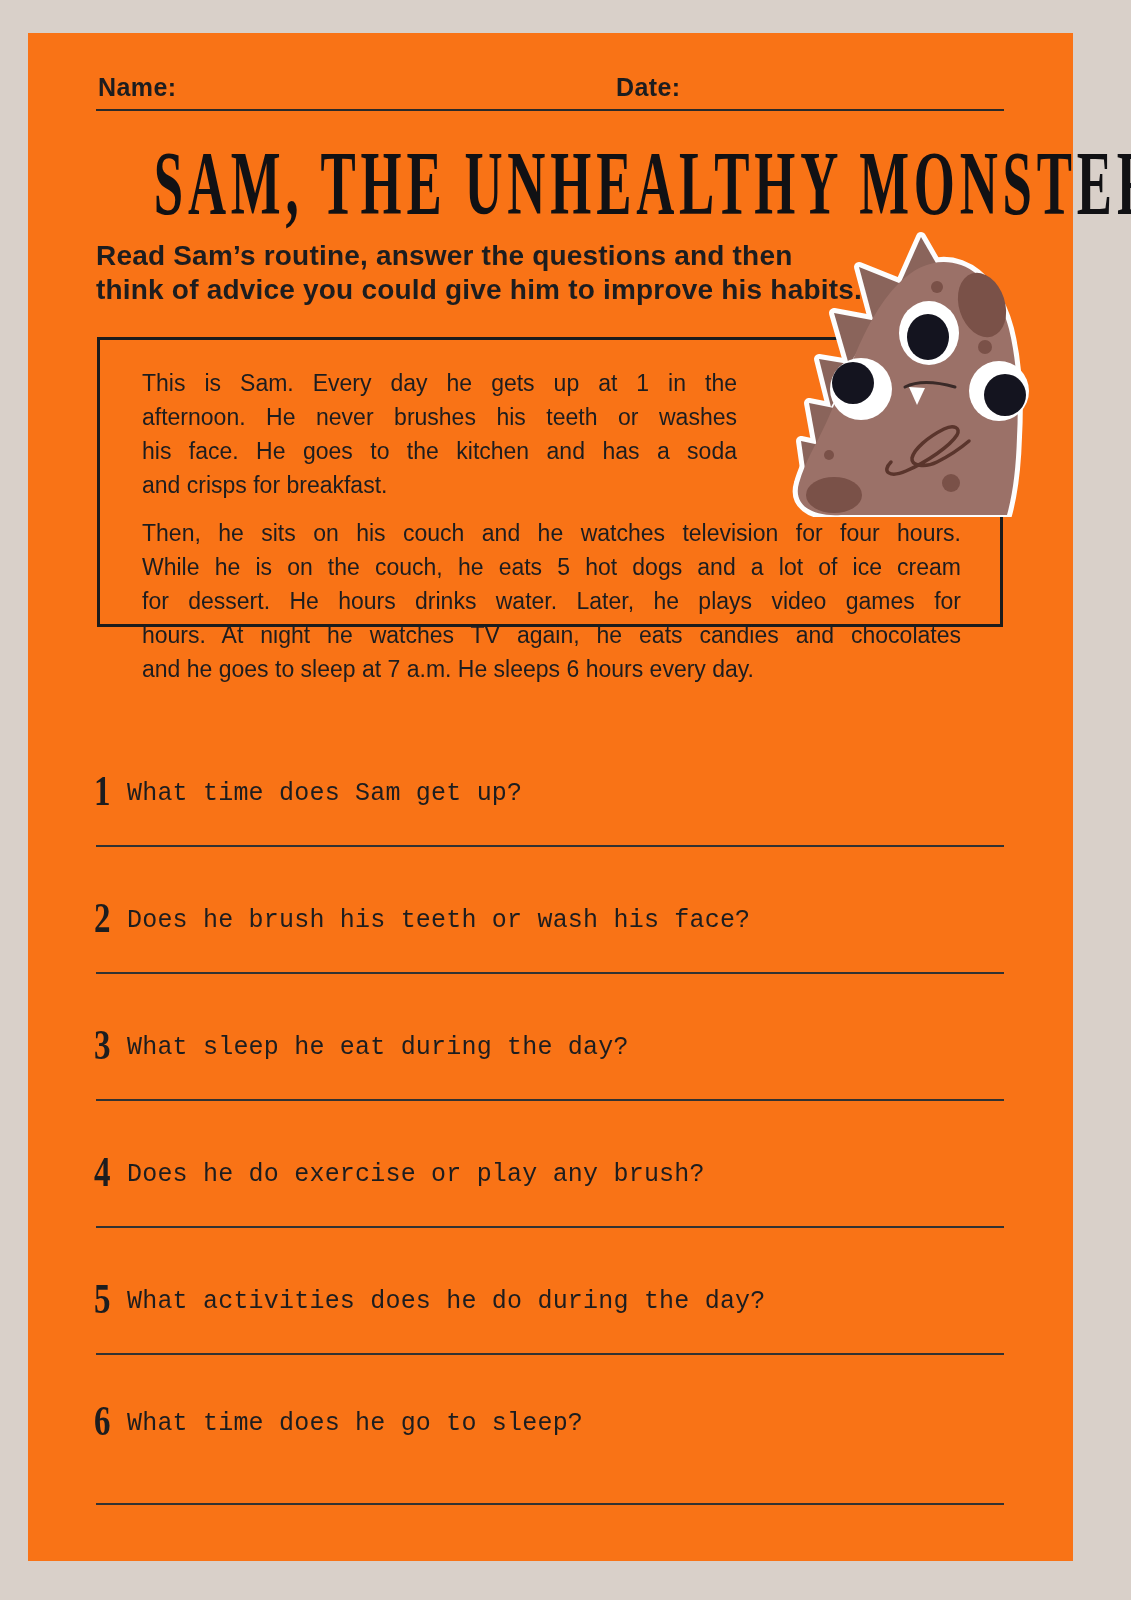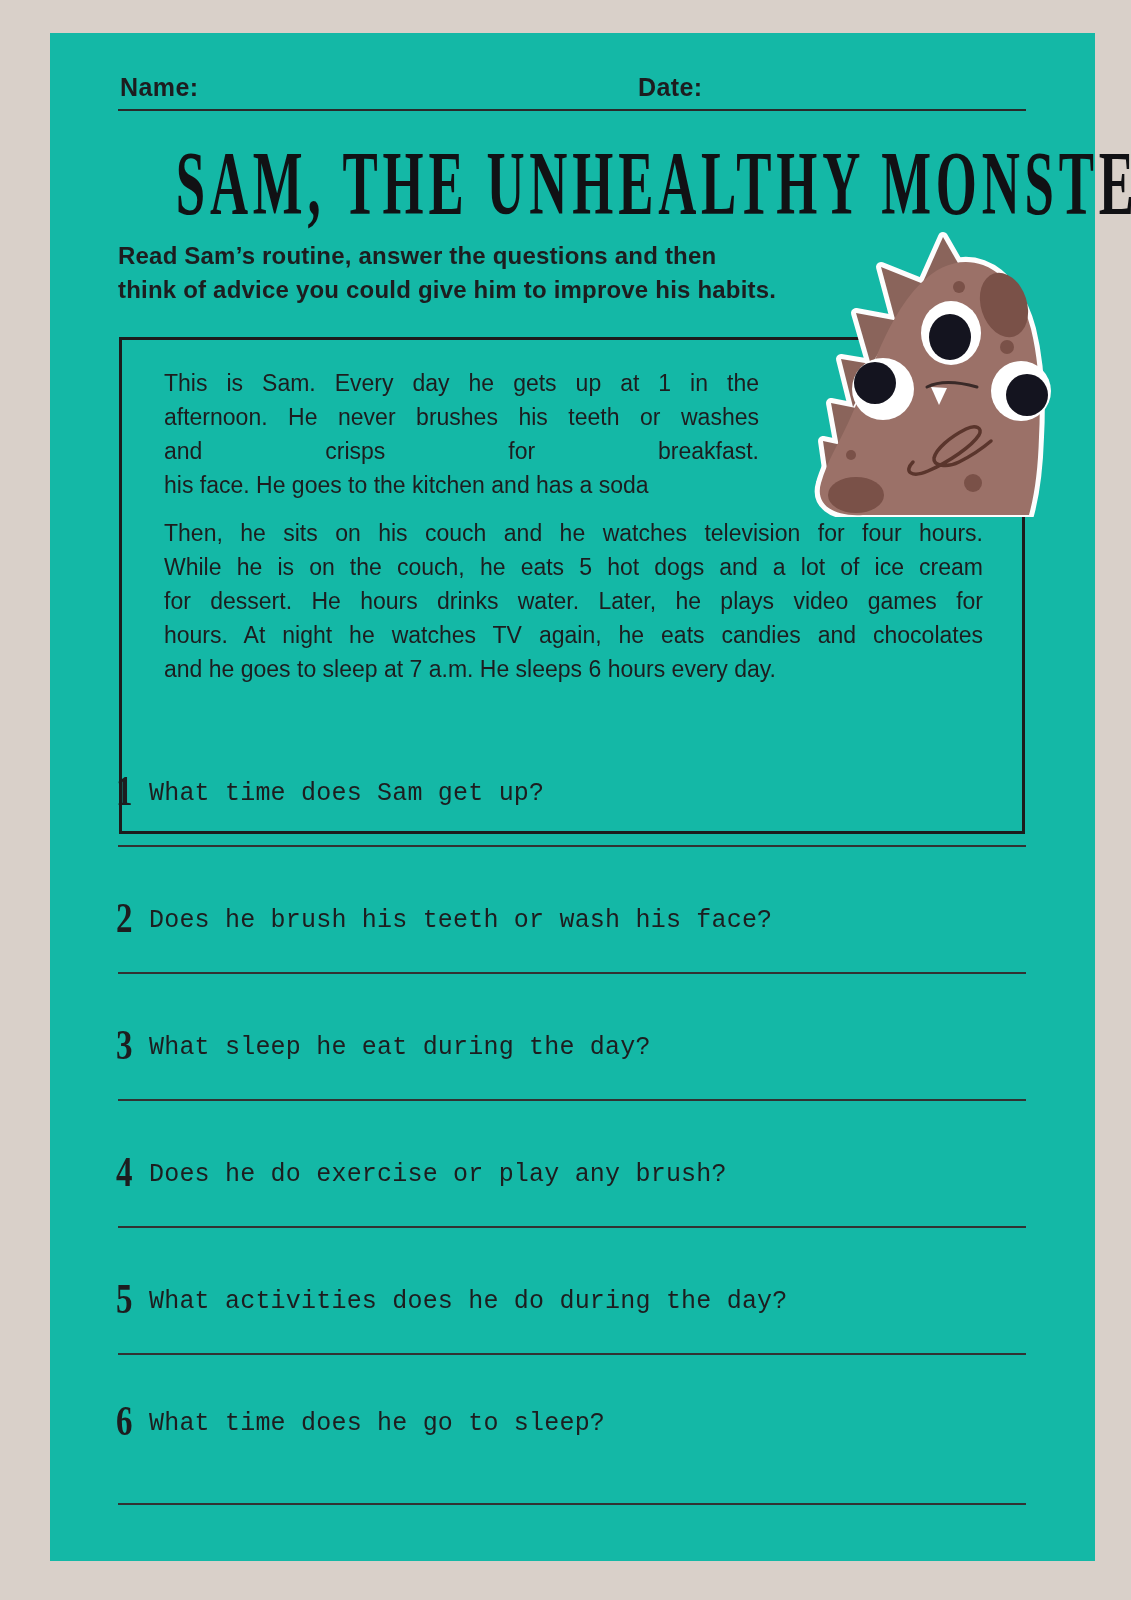--- a/index.html
+++ b/index.html
@@ -5,47 +5,47 @@
   html,body { margin:0; padding:0; }
   body {
     width:1131px; height:1600px;
     background:#d9d0c9;
     font-family:"Liberation Sans", sans-serif;
     color:#1d1d1f;
     position:relative;
     overflow:hidden;
   }
   .paper {
-    position:absolute; left:50px; top:33px;
+    position:absolute; left:28px; top:33px;
     width:1045px; height:1528px;
-    background:#14b8a6;
+    background:#f97316;
   }
   
   .hdr-label { position:absolute; font-size:25px; font-weight:700; letter-spacing:0.4px; }
   .name-label { left:70px; top:40px; }
   .date-label { left:588px; top:40px; }
   .hdr-rule { position:absolute; left:68px; top:76px; width:908px; height:0; border-top:2px solid #2a2a2a; }
   .hdr-blank { position:absolute; top:36px; height:38px; }
   .name-blank { left:160px; width:380px; }
   .date-blank { left:665px; width:310px; }
   
   .title-wrap { position:absolute; left:0; right:0; top:98px; text-align:center; }
   .title {
     display:inline-block;
     font-family:"Liberation Serif", serif;
     font-weight:700; font-size:66px; letter-spacing:6px;
     color:#111114; white-space:nowrap;
     transform:scale(0.8,1.38); transform-origin:center top;
   }
   
-  .instructions { position:absolute; left:68px; top:206px; font-size:24px; font-weight:700; line-height:34px; letter-spacing:0.2px; }
+  .instructions { position:absolute; left:68px; top:206px; font-size:28px; font-weight:700; line-height:34px; letter-spacing:0.2px; }
   
   .passage-box {
     position:absolute; left:69px; top:304px;
-    width:906px; height:497px;
+    width:906px; height:290px;
     border:3px solid #1c1c1c;
     box-sizing:border-box;
     padding:26px 39px 0 42px;
     font-size:23px; line-height:34px;
     background:transparent;
   }
   .para1 { width:595px; }
   .para2 { margin-top:14px; }
   .jline { text-align:justify; text-align-last:justify; }
   .jline:last-child { text-align-last:left; }
@@ -80,22 +80,22 @@
 
   <div class="instructions">
       <div class="iline">Read Sam’s routine, answer the questions and then</div>
       <div class="iline">think of advice you could give him to improve his habits.</div>
     </div>
 
   <div class="passage-box">
     <div class="para1">
         <div class="jline">This is Sam. Every day he gets up at 1 in the</div>
         <div class="jline">afternoon. He never brushes his teeth or washes</div>
+        <div class="jline">his face. He goes to the kitchen and has a soda</div>
         <div class="jline">and crisps for breakfast.</div>
-        <div class="jline">his face. He goes to the kitchen and has a soda</div>
       </div>
     <div class="para2">
         <div class="jline">Then, he sits on his couch and he watches television for four hours.</div>
         <div class="jline">While he is on the couch, he eats 5 hot dogs and a lot of ice cream</div>
         <div class="jline">for dessert. He hours drinks water. Later, he plays video games for</div>
         <div class="jline">hours. At night he watches TV again, he eats candies and chocolates</div>
         <div class="jline">and he goes to sleep at 7 a.m. He sleeps 6 hours every day.</div>
       </div>
   </div>
 

